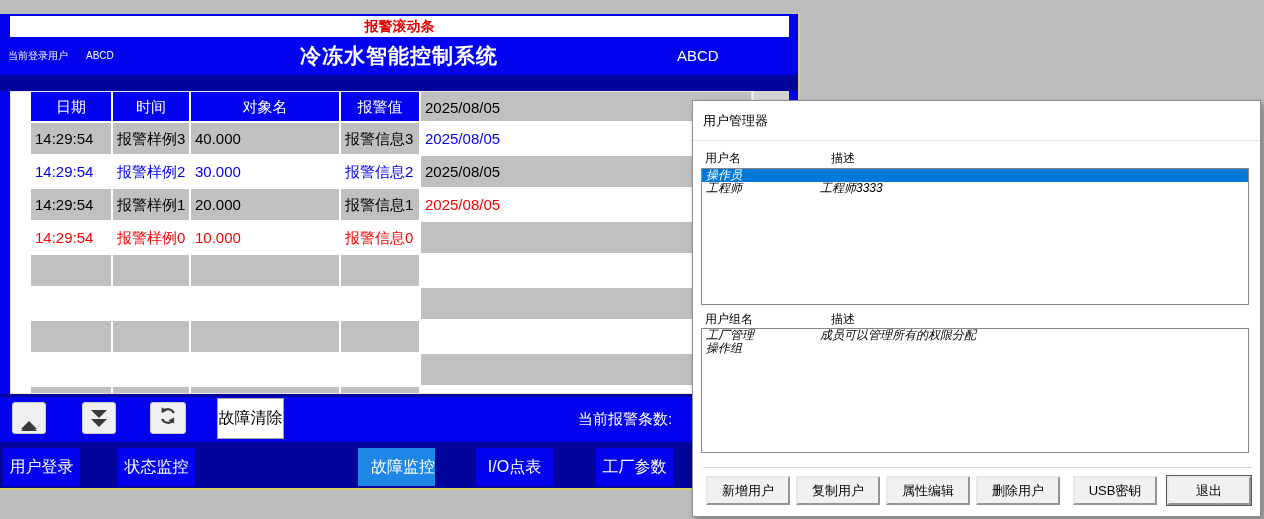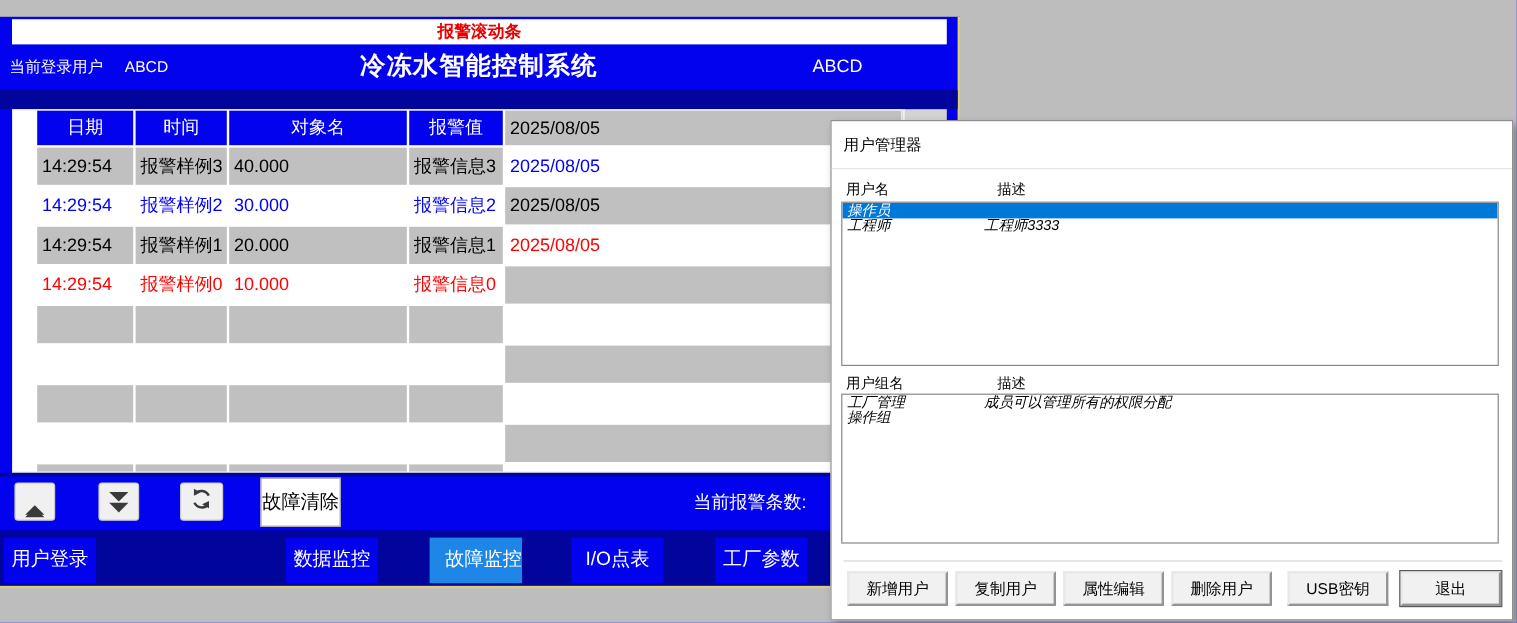--- a/index.html
+++ b/index.html
@@ -10,21 +10,21 @@
   
   #main-window { position:absolute; left:0; top:0; width:800px; height:476px;
     background:#0202EF; border-right:2px solid #D9D268; border-bottom:2px solid #D9D268; }
 
   .ticker { position:absolute; left:10px; top:2px; width:779px; height:21px;
     background:#FFFFFF; color:#E80000; font-size:14px; font-weight:bold;
     line-height:21px; text-align:center; }
 
   .header-band { position:absolute; left:0; top:23px; width:798px; height:38px; }
   .login-group { position:absolute; left:8px; top:0; height:38px; line-height:38px;
-    color:#FFFFFF; font-size:13px; }
+    color:#FFFFFF; font-size:10px; }
   .login-group .user { margin-left:18px; }
   .sys-title { position:absolute; left:0; top:0; width:100%; height:38px; line-height:38px;
     text-align:center; color:#FFFFFF; font-size:21px; font-weight:bold; letter-spacing:1px; }
   .right-user { position:absolute; left:677px; top:0; height:38px; line-height:38px;
     color:#FFFFFF; font-size:15px; }
 
   .dark-band { position:absolute; left:0; top:61px; width:798px; height:16px; background:#01059B; }
   .dark-strip { position:absolute; left:0; top:380px; width:798px; height:3px; background:#01059B; }
 
   
@@ -171,21 +171,21 @@
           <path d="M4 13 A7 7 0 0 0 15.5 14.5" fill="none" stroke="#3A3A3A" stroke-width="2"></path>
           <polygon points="17,18.5 17,12 11,15" fill="#3A3A3A" transform="scale(0.95)"></polygon>
         </svg>
       </span>
     </div>
     <button class="clear-btn">故障清除</button>
     <div class="count-label">当前报警条数:</div>
 
     <div class="nav-band">
       <div class="nav-btn" style="left:3px;">用户登录</div>
-      <div class="nav-btn" style="left:238px;">数据监控</div>
+      <div class="nav-btn" style="left:118px;">状态监控</div>
       <div class="nav-btn active" style="left:358px;text-align:right;">故障监控</div>
       <div class="nav-btn" style="left:476px;">I/O点表</div>
       <div class="nav-btn" style="left:596px;">工厂参数</div>
     </div>
   </div>
 
   <div id="dialog">
     <div class="dlg-title">用户管理器</div>
     <div class="dlg-sep1"></div>
 

